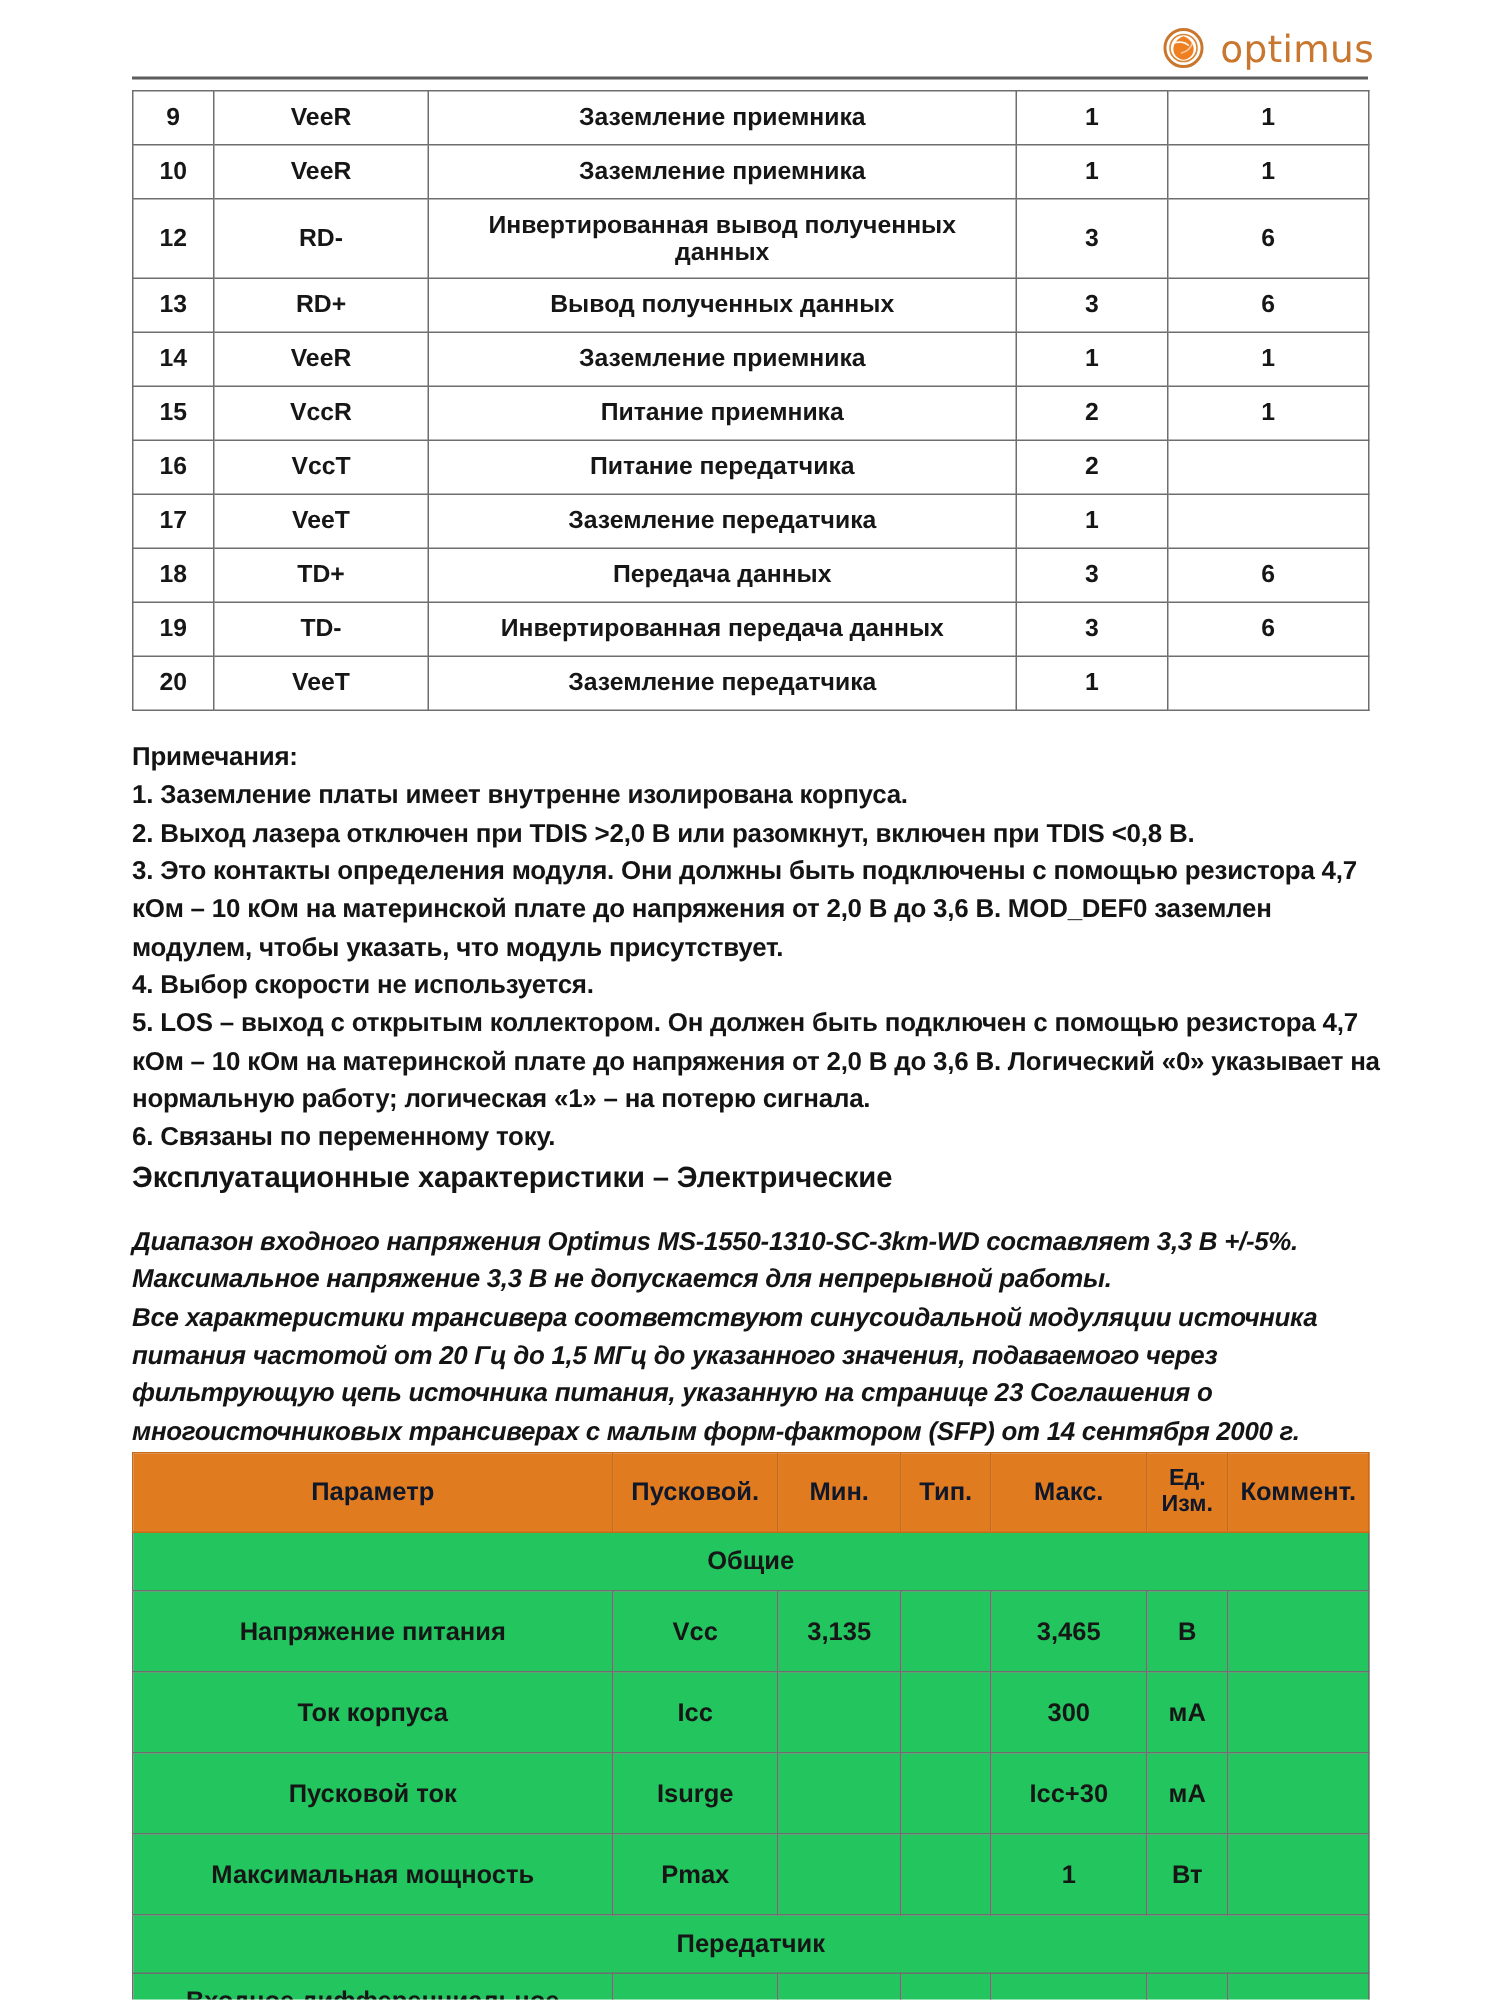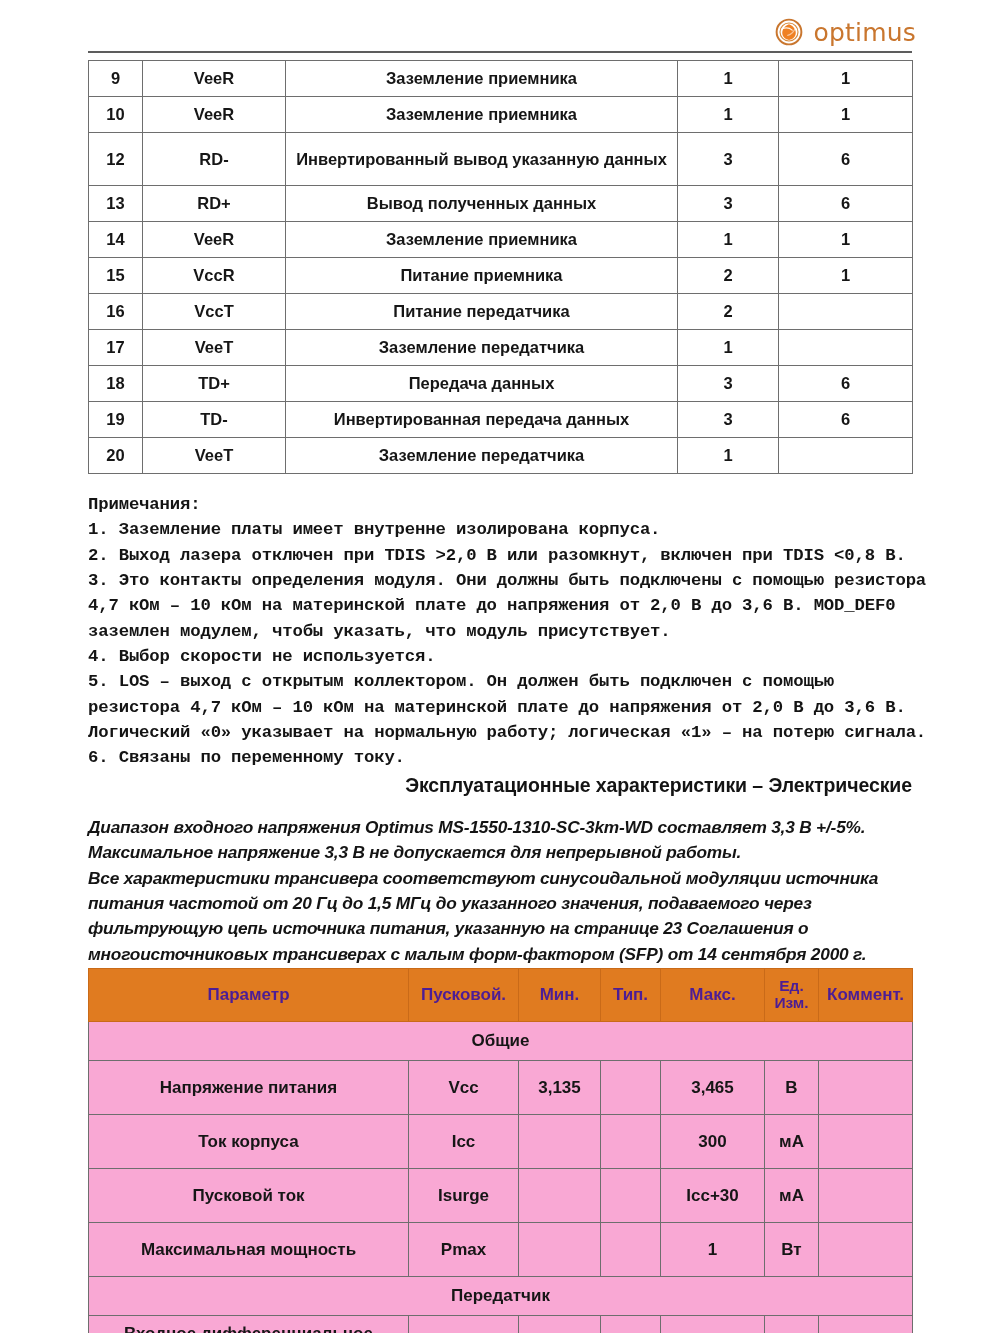--- a/index.html
+++ b/index.html
@@ -111,29 +111,29 @@
     position: absolute;
     left: 88px;
     top: 492px;
     width: 842px;
     font-size: 17.3px;
     font-weight: 700;
     line-height: 1.465;
     color: #141414;
     letter-spacing: -0.15px;
   }
-  .notes p { margin: 0; font-family: Liberation Mono, monospace; }
+  .notes p { margin: 0; }
 
   
   .section-heading {
     position: absolute;
     left: 88px;
     top: 774px;
     width: 824px;
-    text-align: right;
+    text-align: left;
     font-size: 19.5px;
     font-weight: 700;
     color: #141414;
     letter-spacing: -0.1px;
   }
 
   
   .intro {
     position: absolute;
     left: 88px;
@@ -157,38 +157,38 @@
   .spec-table col.s-param { width: 320px; }
   .spec-table col.s-sym   { width: 110px; }
   .spec-table col.s-min   { width: 82px; }
   .spec-table col.s-typ   { width: 60px; }
   .spec-table col.s-max   { width: 104px; }
   .spec-table col.s-unit  { width: 54px; }
   .spec-table col.s-note  { width: 94px; }
 
   .spec-table thead th {
     background: #E07B20;
-    color: #4c1d95;
+    color: #0f172a;
     border: 1px solid #c96a18;
     height: 48px;
     font-size: 17px;
     font-weight: 700;
     text-align: center;
     line-height: 1.08;
     padding: 2px 3px;
   }
   .spec-table thead th.two-line { font-size: 15.5px; }
 
   .spec-table td {
     height: 47px;
     font-size: 17px;
     text-align: center;
     line-height: 1.15;
     padding: 3px 5px;
-    background: #f9a8d4;
+    background: #22c55e;
   }
   .spec-table td.group {
     height: 32px;
     font-size: 17px;
   }
   .spec-table tr.tall2 td { height: 50px; }
 </style>
 </head>
 <body>
 
@@ -230,21 +230,21 @@
           <tr>
             <td class="num">10</td>
             <td class="num">VeeR</td>
             <td class="desc">Заземление приемника</td>
             <td class="num">1</td>
             <td class="num">1</td>
           </tr>
           <tr class="tall">
             <td class="num">12</td>
             <td class="num">RD-</td>
-            <td class="desc">Инвертированный вывод указанную данных</td>
+            <td class="desc">Инвертированная вывод полученных данных</td>
             <td class="num">3</td>
             <td class="num">6</td>
           </tr>
           <tr>
             <td class="num">13</td>
             <td class="num">RD+</td>
             <td class="desc">Вывод полученных данных</td>
             <td class="num">3</td>
             <td class="num">6</td>
           </tr>

